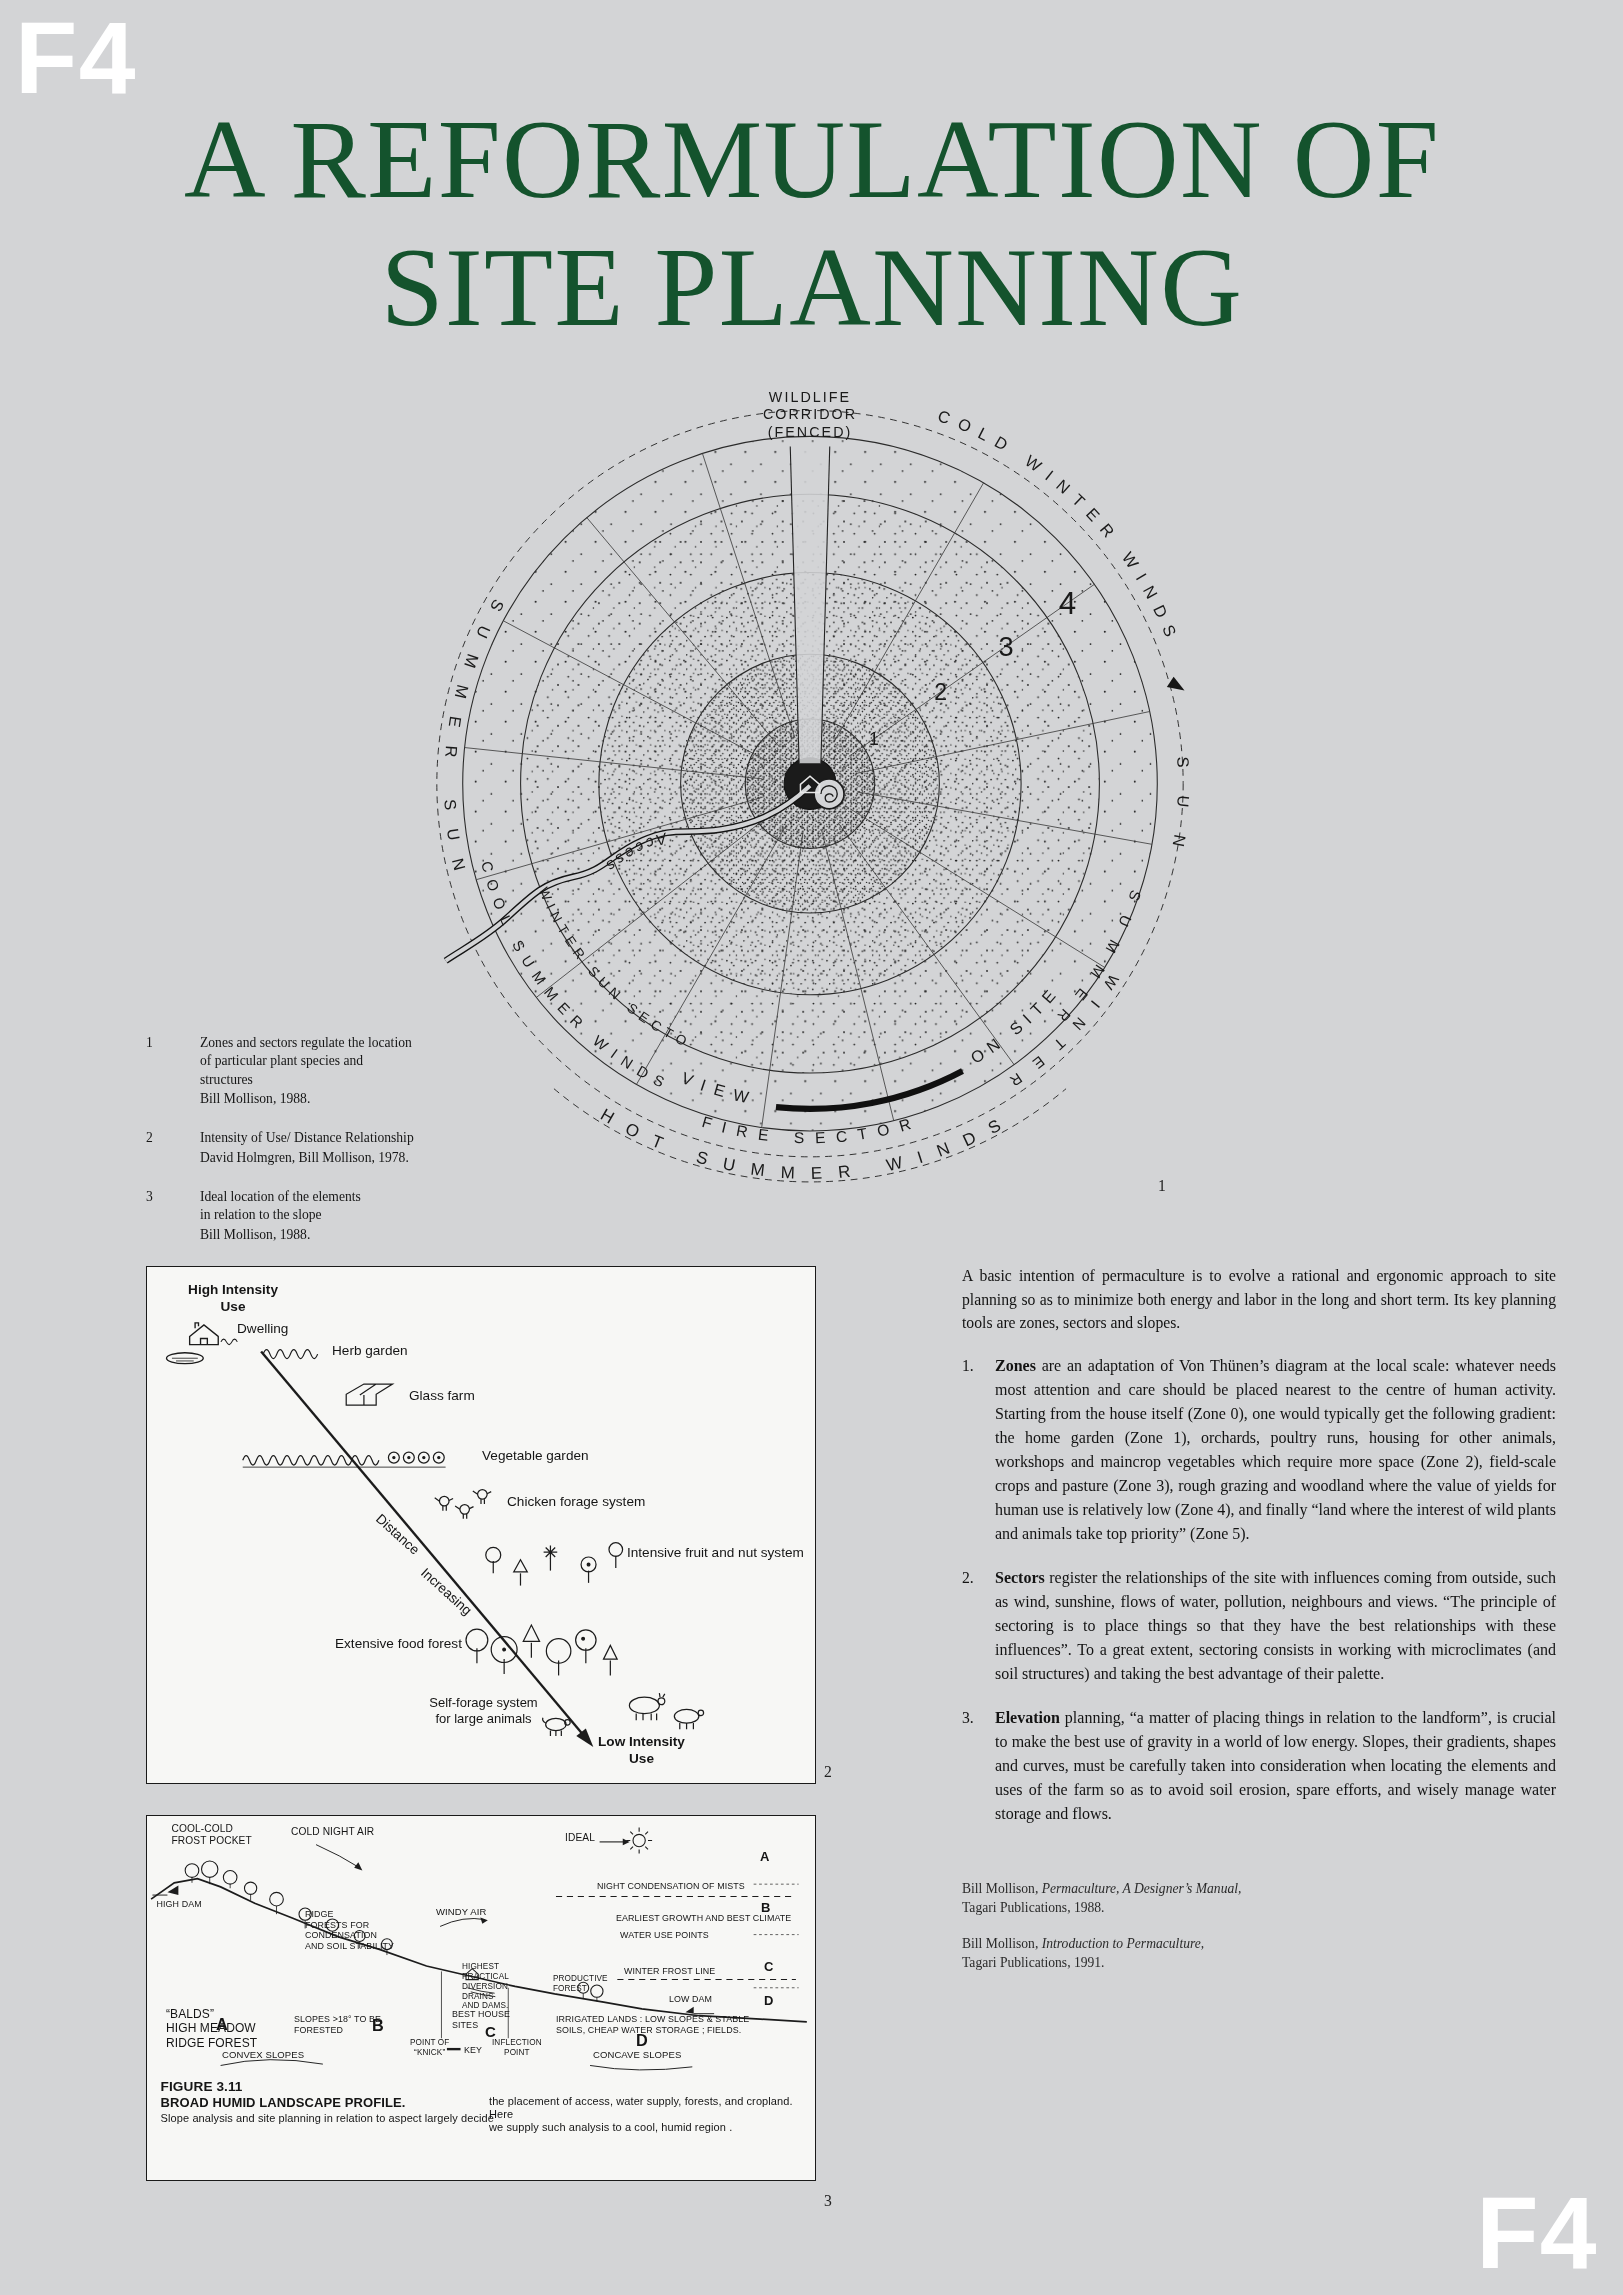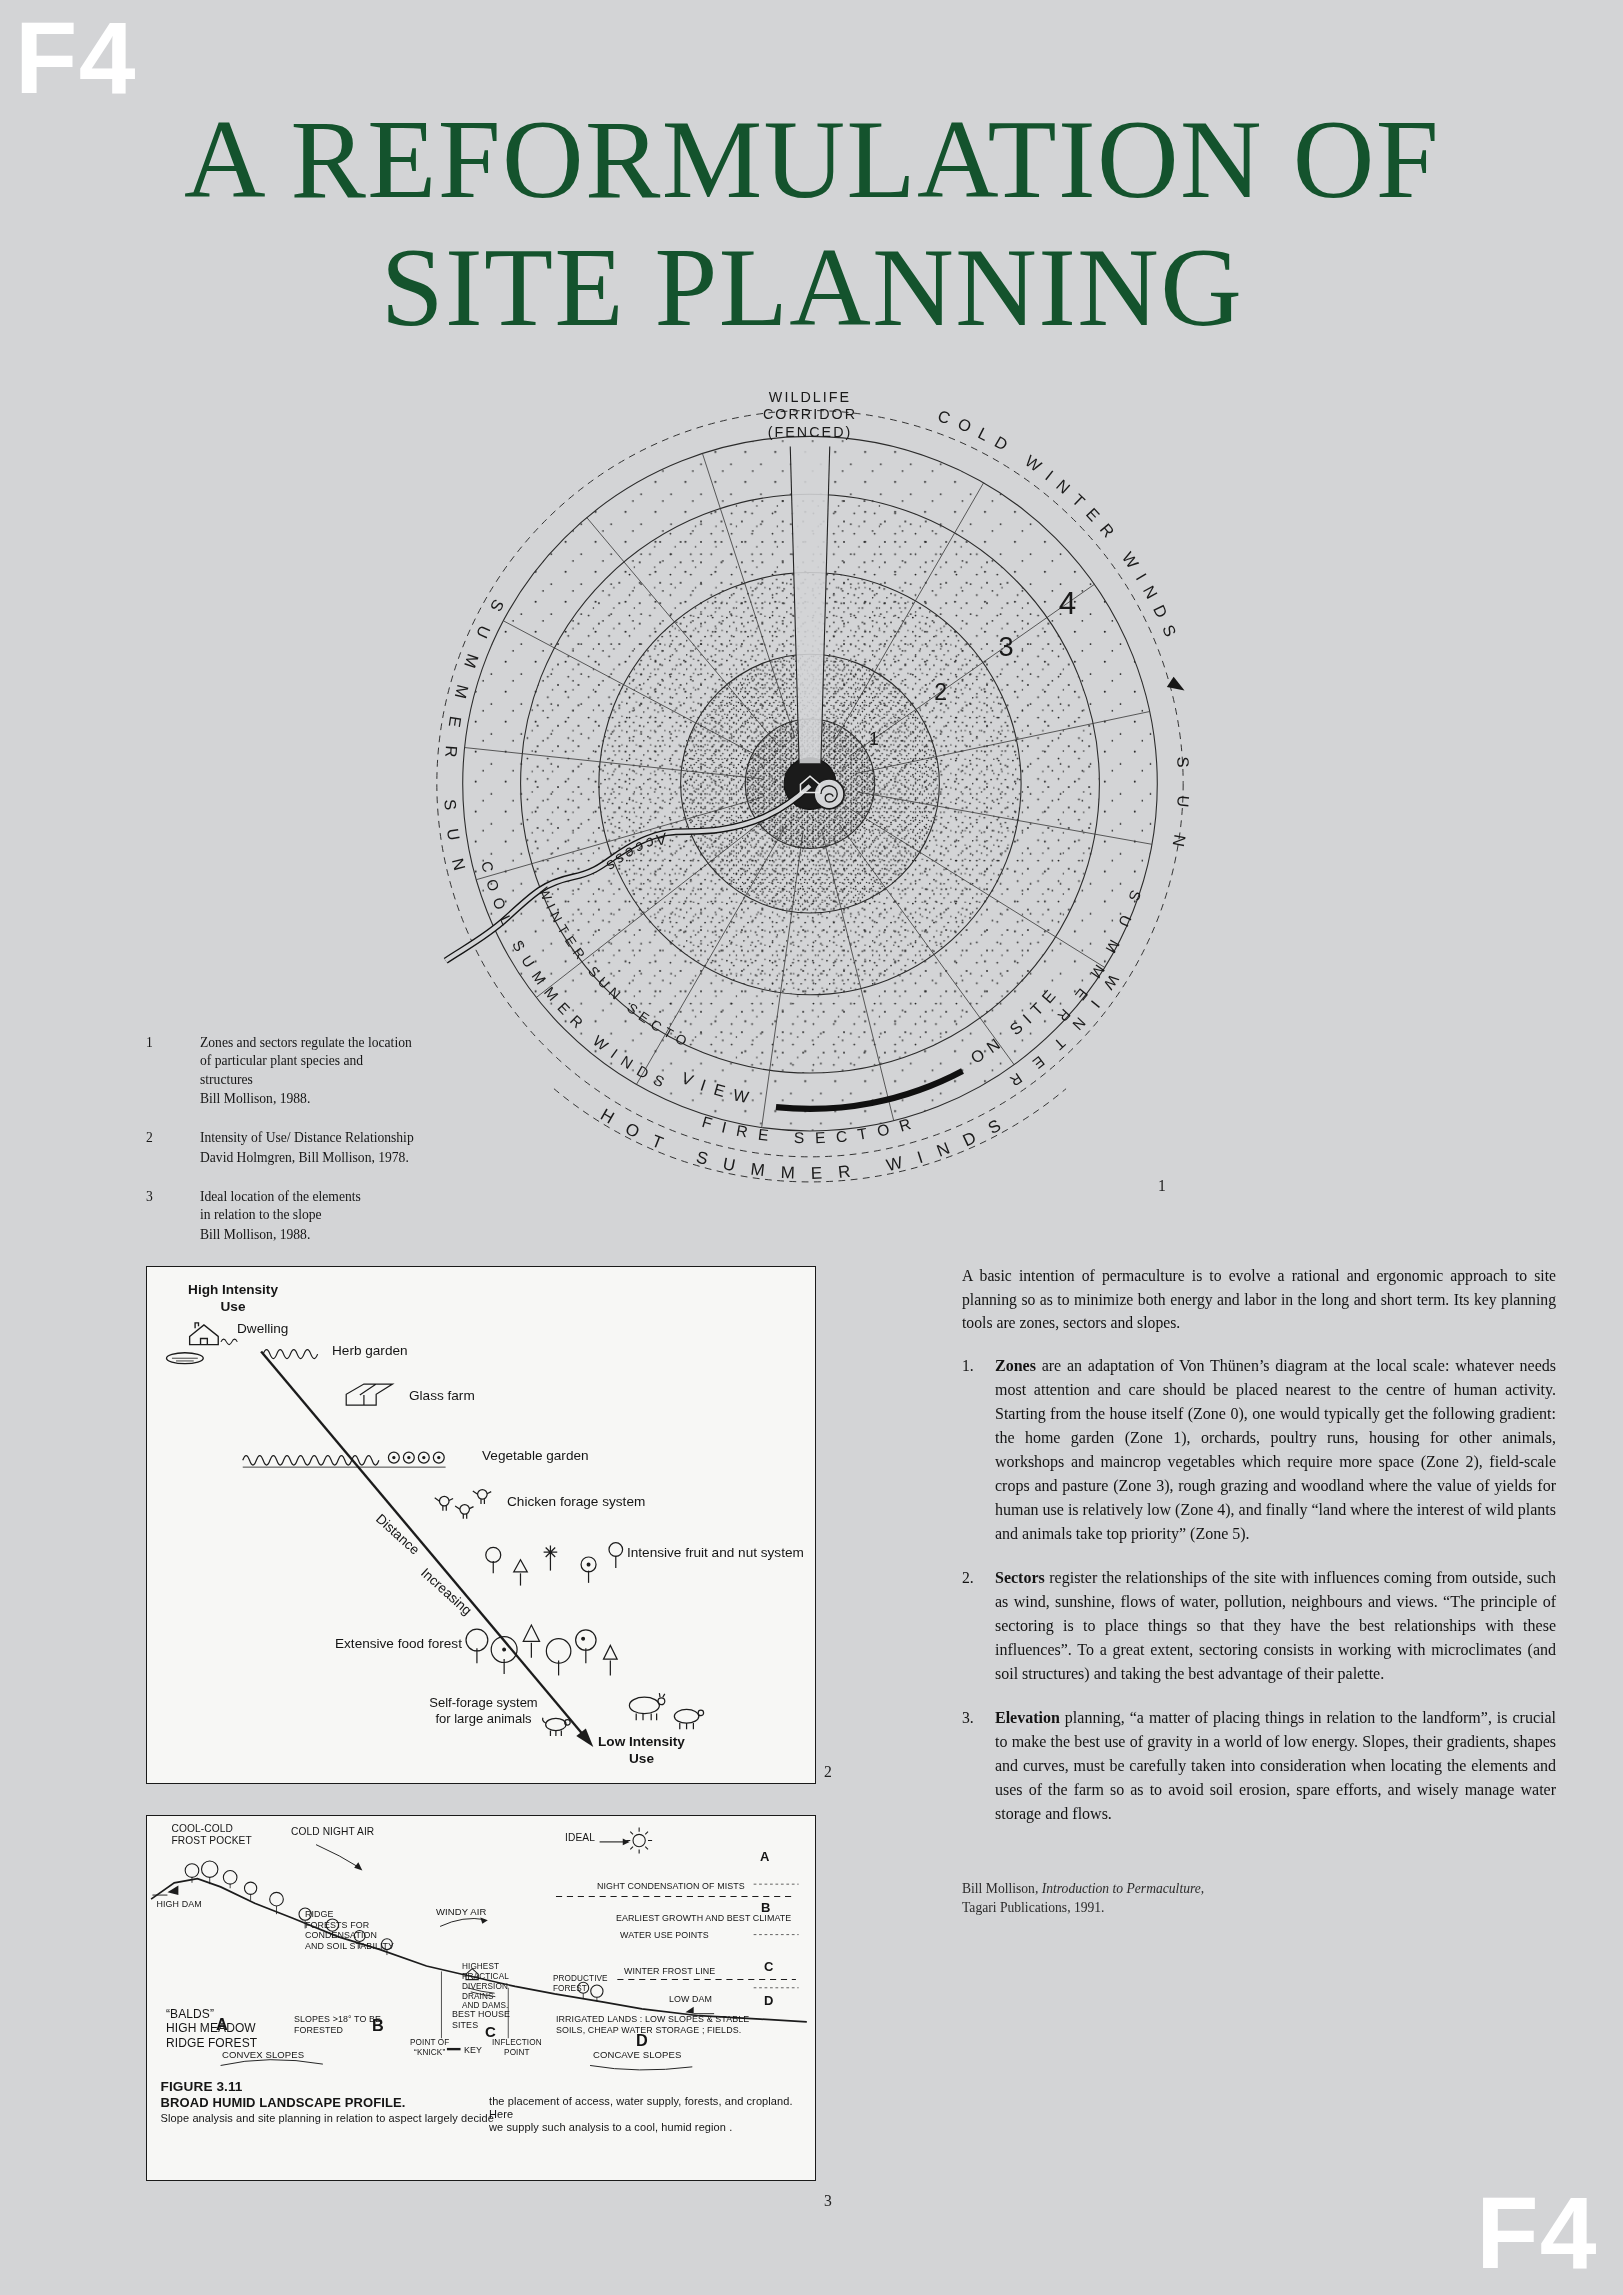--- a/index.html
+++ b/index.html
@@ -443,20 +443,25 @@
       <div class="item-body"><span class="lead">Sectors</span><span> register the relationships of the site with influences coming from outside, such as wind, sunshine, flows of water, pollution, neighbours and views. “The principle of sectoring is to place things so that they have the best relationships with these influences”. To a great extent, sectoring consists in working with microclimates (and soil structures) and taking the best advantage of their palette.</span></div>
     </div>
     <div class="item">
       <div class="item-num">3.</div>
       <div class="item-body"><span class="lead">Elevation</span><span> planning, “a matter of placing things in relation to the landform”, is crucial to make the best use of gravity in a world of low energy. Slopes, their gradients, shapes and curves, must be carefully taken into consideration when locating the elements and uses of the farm so as to avoid soil erosion, spare efforts, and wisely manage water storage and flows.</span></div>
     </div>
 
     <div class="bib">
       <div class="bib-entry">
         <span>Bill Mollison,</span>
+        <i>Permaculture, A Designer’s Manual,</i>
+        <div>Tagari Publications, 1988.</div>
+      </div>
+      <div class="bib-entry">
+        <span>Bill Mollison,</span>
         <i>Introduction to Permaculture,</i>
         <div>Tagari Publications, 1991.</div>
       </div>
     </div>
   </div>
 
   <div class="f4 f4-bottom">F4</div>
 
 </div>
 

